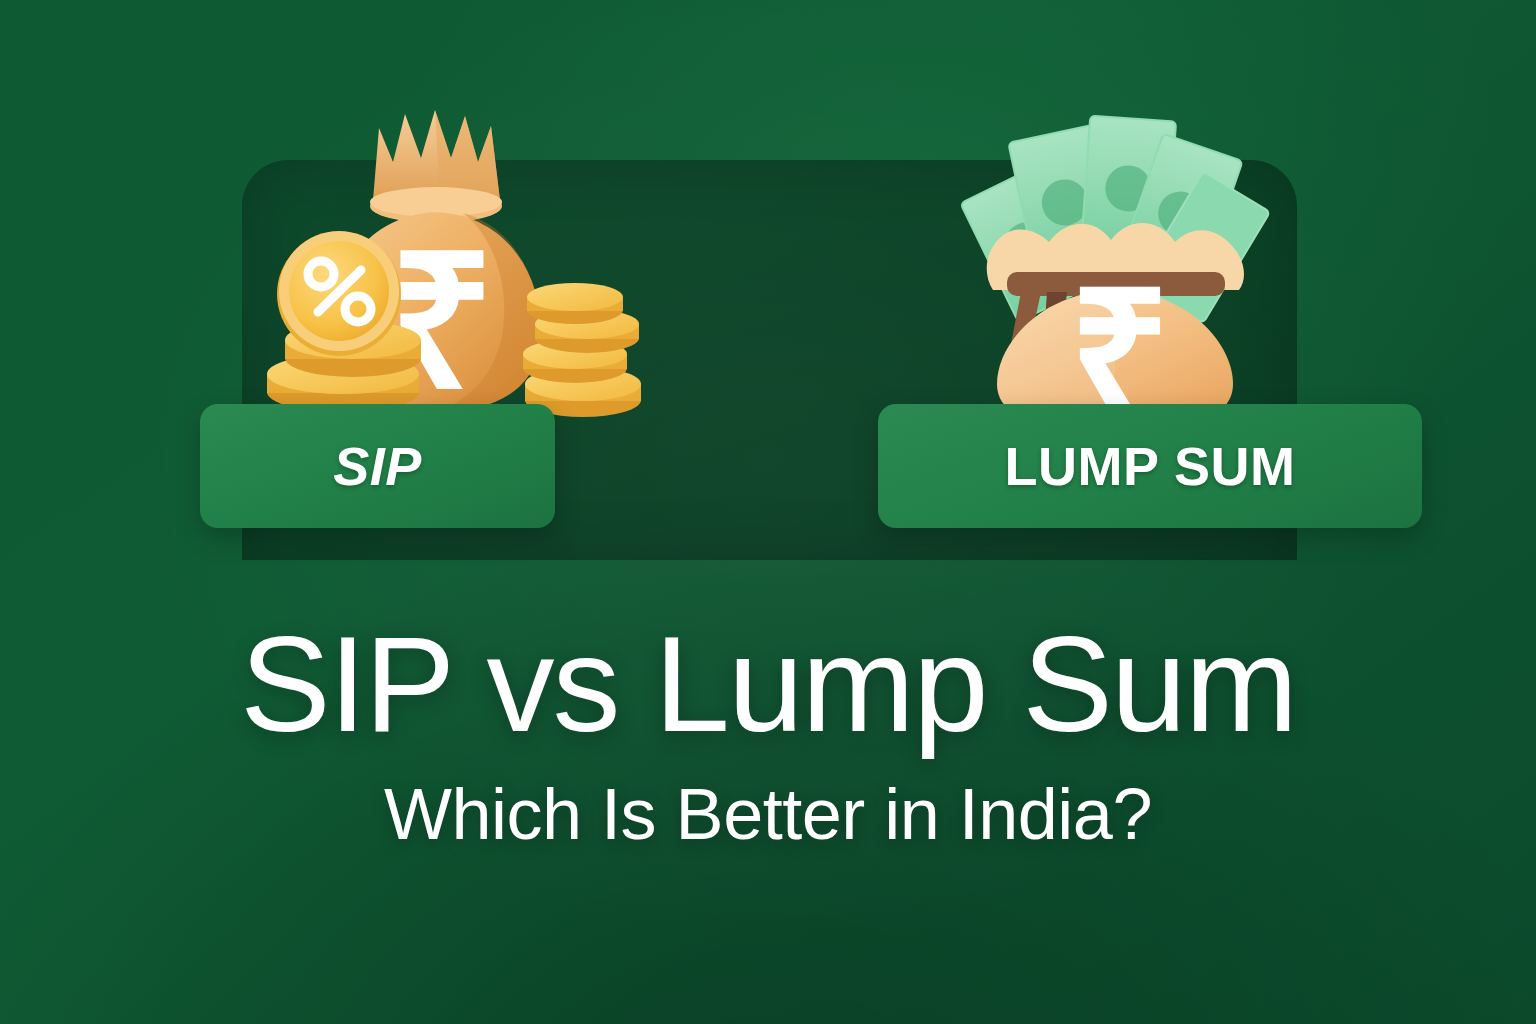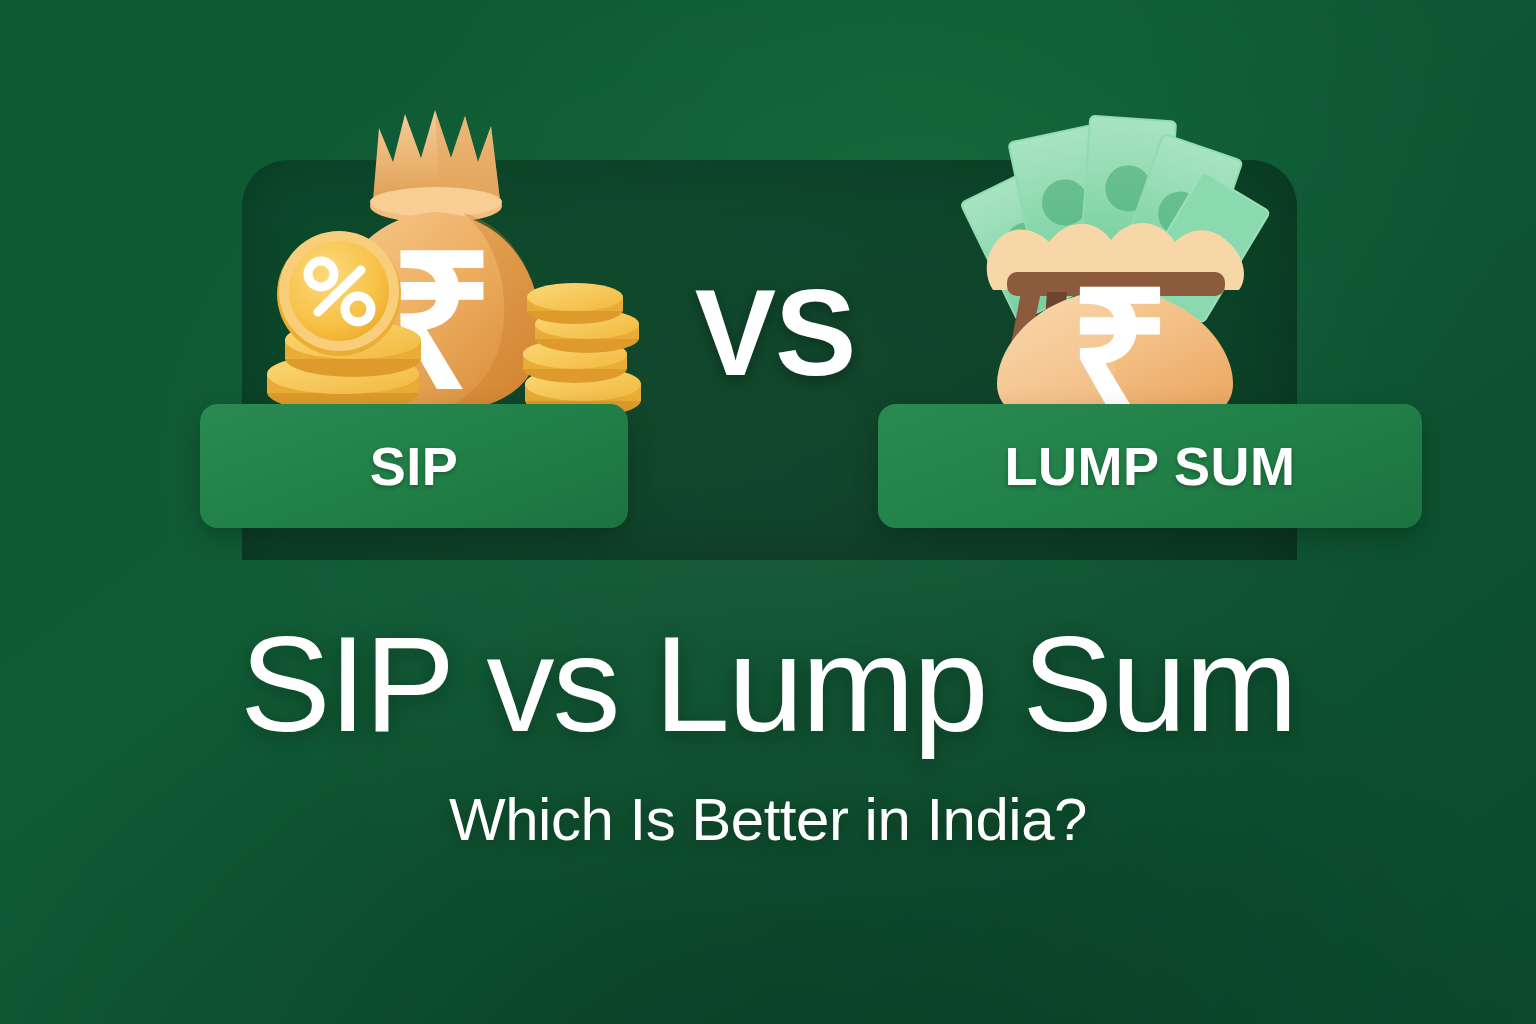--- a/index.html
+++ b/index.html
@@ -50,21 +50,21 @@
     z-index:6;
   }
   .label-card .label-text{
     color:#ffffff;
     font-weight:bold;
     font-size:54px;
     letter-spacing:0.5px;
     text-shadow:0 2px 5px rgba(0,0,0,0.28);
     white-space:nowrap;
   }
-  #card-sip{ left:200px; top:404px; width:428px; }
+  #card-sip{ left:200px; top:404px; width:355px;font-style:italic; }
   #card-lump{ left:878px; top:404px; width:544px; }
 
   
   .vs-text{
     position:absolute;
     left:690px; top:272px;
     width:170px;
     text-align:center;
     color:#ffffff;
     font-size:122px;
@@ -86,25 +86,25 @@
     color:#ffffff;
     font-size:136px;
     font-weight:normal;
     line-height:1.04;
     letter-spacing:-2px;
     margin:18px;
     text-shadow:0 5px 20px rgba(0,0,0,0.28);
   }
   .sub-title{
     color:#ffffff;
-    font-size:60px;
+    font-size:72px;
     font-weight:normal;
     line-height:1.1;
     letter-spacing:-0.5px;
-    margin:32px 0 0 0;
+    margin:20px 0 0 0;
     text-shadow:0 4px 16px rgba(0,0,0,0.26);
   }
 
   
   .art{ position:absolute; z-index:5; }
   #art-sip{ left:235px; top:100px; width:420px; height:330px; }
   #art-lump{ left:955px; top:100px; width:330px; height:330px; }
 </style>
 </head>
 <body>
@@ -234,21 +234,20 @@
         <path d="M92 192 L112 192 L106 252 L88 248 Z" fill="#6E4430"></path>
       </g>
 
       <path d="M160 190 C 86 192 42 244 42 284 C 42 318 84 330 160 330 C 236 330 278 318 278 284 C 278 244 234 192 160 190 Z" fill="url(#bagR)"></path>
       <path d="M160 190 C 86 192 42 244 42 284 C 42 318 84 330 160 330 L 160 190 Z" fill="#FFFFFF" opacity="0.10"></path>
 
       <text x="165" y="318" font-family="'Liberation Sans',sans-serif" font-size="180" font-weight="bold" fill="#FFFFFF" text-anchor="middle">₹</text>
     </svg>
   </div>
 
-  <div class="vs-text">VS</div>
 
   <div class="label-card" id="card-sip">
     <span class="label-text">SIP</span>
   </div>
 
   <div class="label-card" id="card-lump">
     <span class="label-text">LUMP SUM</span>
   </div>
 
   <div class="title-block">

